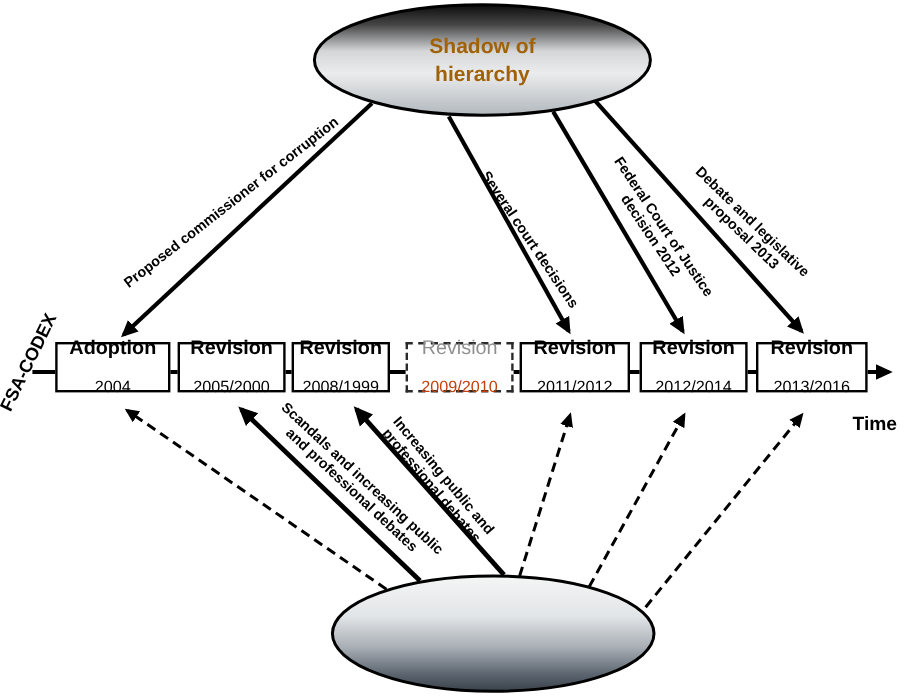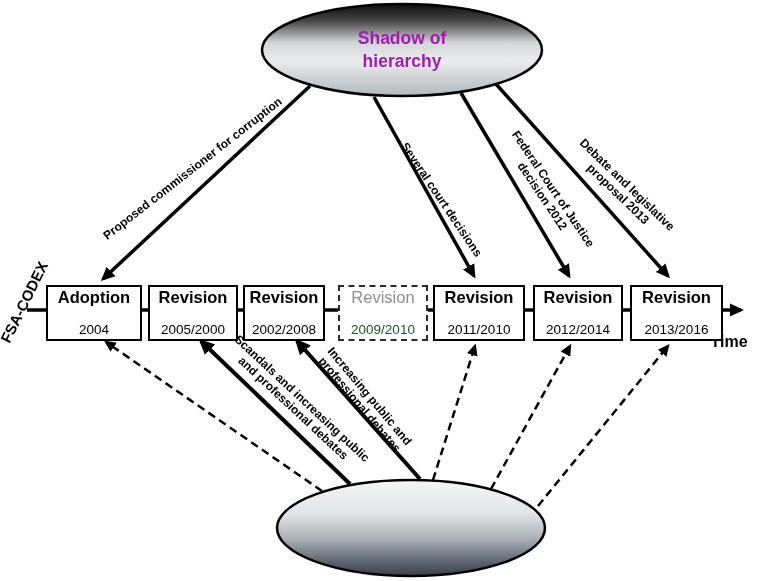--- a/index.html
+++ b/index.html
@@ -3,49 +3,49 @@
 <meta charset="utf-8">
 <style>
   html,body { margin:0; padding:0; background:#ffffff; }
   .stage {
     position:relative; width:760px; height:581px; background:#ffffff;
     font-family:"Liberation Sans", sans-serif; overflow:hidden; color:#000;
   }
   svg.layer { position:absolute; left:0; top:0; width:760px; height:581px; }
 
   .box {
-    position:absolute; top:285px; height:56px; box-sizing:border-box;
+    position:absolute; top:285px; height:42px; box-sizing:border-box;
     background:#ffffff; border:2.5px solid #000;
     display:flex; flex-direction:column; align-items:center; justify-content:center;
     text-align:center;
   }
   .box .t { font-weight:bold; font-size:16.5px; line-height:1.0; }
   .box .y { font-size:13.5px; line-height:1.05; margin-top:18px; }
   .box.dashed { border-style:dashed; border-color:#2a2a2a; }
   .box.dashed .t { color:#8f8f8f; font-weight:normal; font-size:16.5px; }
-  .box.dashed .y { color:#14532d; }
+  .box.dashed .y { color:#c2410c; }
 
   .ellipse-label {
     position:absolute; transform:translate(-50%,-50%);
     font-weight:bold; font-size:17.5px; line-height:1.3;
-    text-align:center; white-space:pre-line; color:#a21caf;
+    text-align:center; white-space:pre-line; color:#a16207;
   }
 
   .alabel {
     position:absolute; font-weight:bold; font-size:12px; line-height:1.12;
     text-align:center; white-space:pre-line; color:#000;
   }
   .nowrap { white-space:nowrap; }
 
   .axis-y {
     position:absolute; left:24px; top:302px; font-weight:bold; font-size:15px;
     transform:translate(-50%,-50%) rotate(-64deg); white-space:nowrap;
   }
   .axis-x {
-    position:absolute; left:729px; top:342px; transform:translate(-50%,-50%);
+    position:absolute; left:729px; top:354px; transform:translate(-50%,-50%);
     font-weight:bold; font-size:16px; white-space:nowrap;
   }
 </style>
 </head>
 <body>
 
 <div class="stage">
 
   <svg class="layer" viewBox="0 0 760 581">
     <defs>
@@ -99,29 +99,29 @@
   <div class="box" style="left:46px; width:96px;">
     <span class="t">Adoption</span>
     <span class="y">2004</span>
   </div>
   <div class="box" style="left:148px; width:90px;">
     <span class="t">Revision</span>
     <span class="y">2005/2000</span>
   </div>
   <div class="box" style="left:243px; width:82px;">
     <span class="t">Revision</span>
-    <span class="y">2002/2008</span>
+    <span class="y">2008/1999</span>
   </div>
   <div class="box dashed" style="left:338px; width:90px;">
     <span class="t">Revision</span>
     <span class="y">2009/2010</span>
   </div>
   <div class="box" style="left:433px; width:92px;">
     <span class="t">Revision</span>
-    <span class="y">2011/2010</span>
+    <span class="y">2011/2012</span>
   </div>
   <div class="box" style="left:533px; width:90px;">
     <span class="t">Revision</span>
     <span class="y">2012/2014</span>
   </div>
   <div class="box" style="left:630px; width:93px;">
     <span class="t">Revision</span>
     <span class="y">2013/2016</span>
   </div>
 

